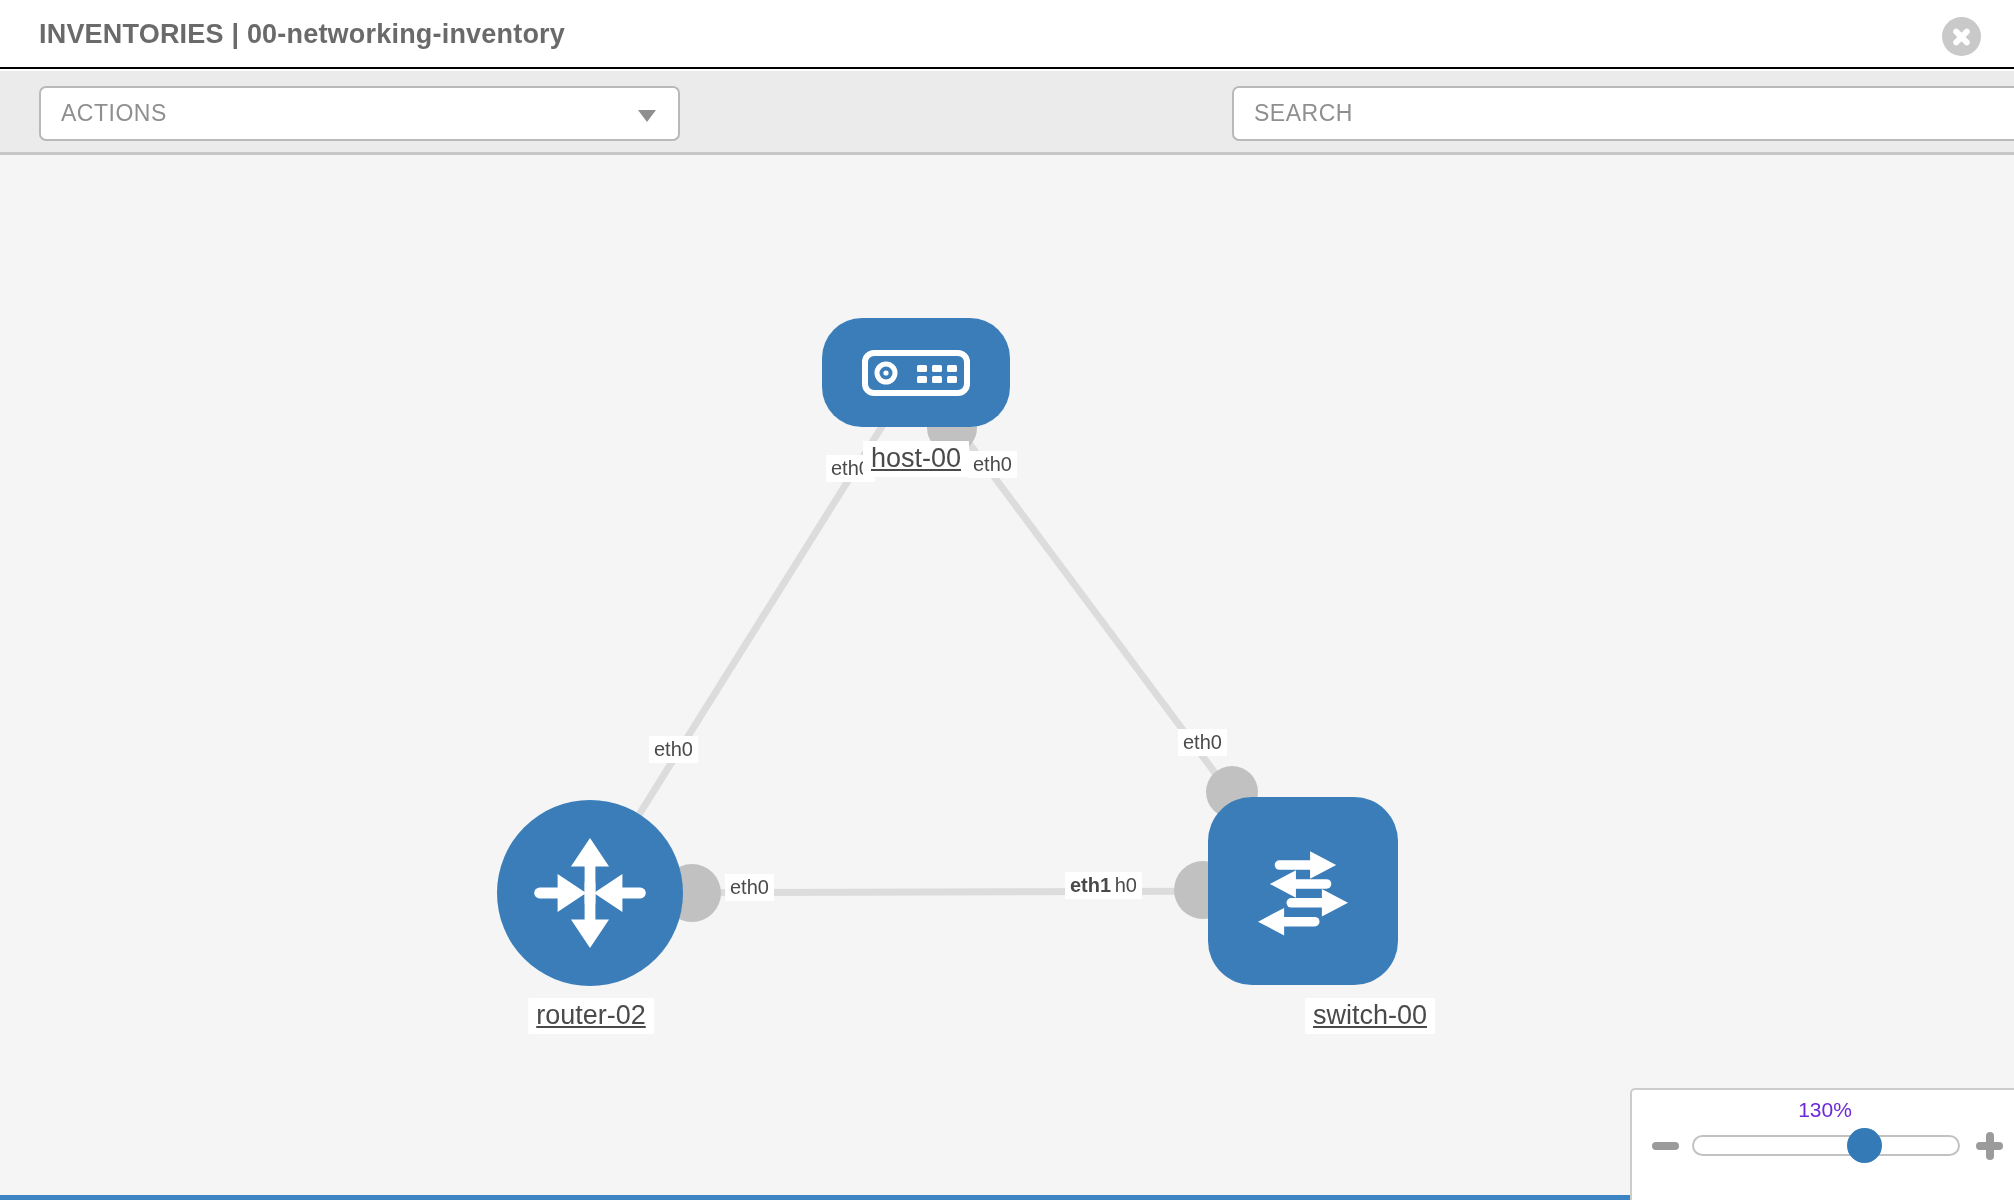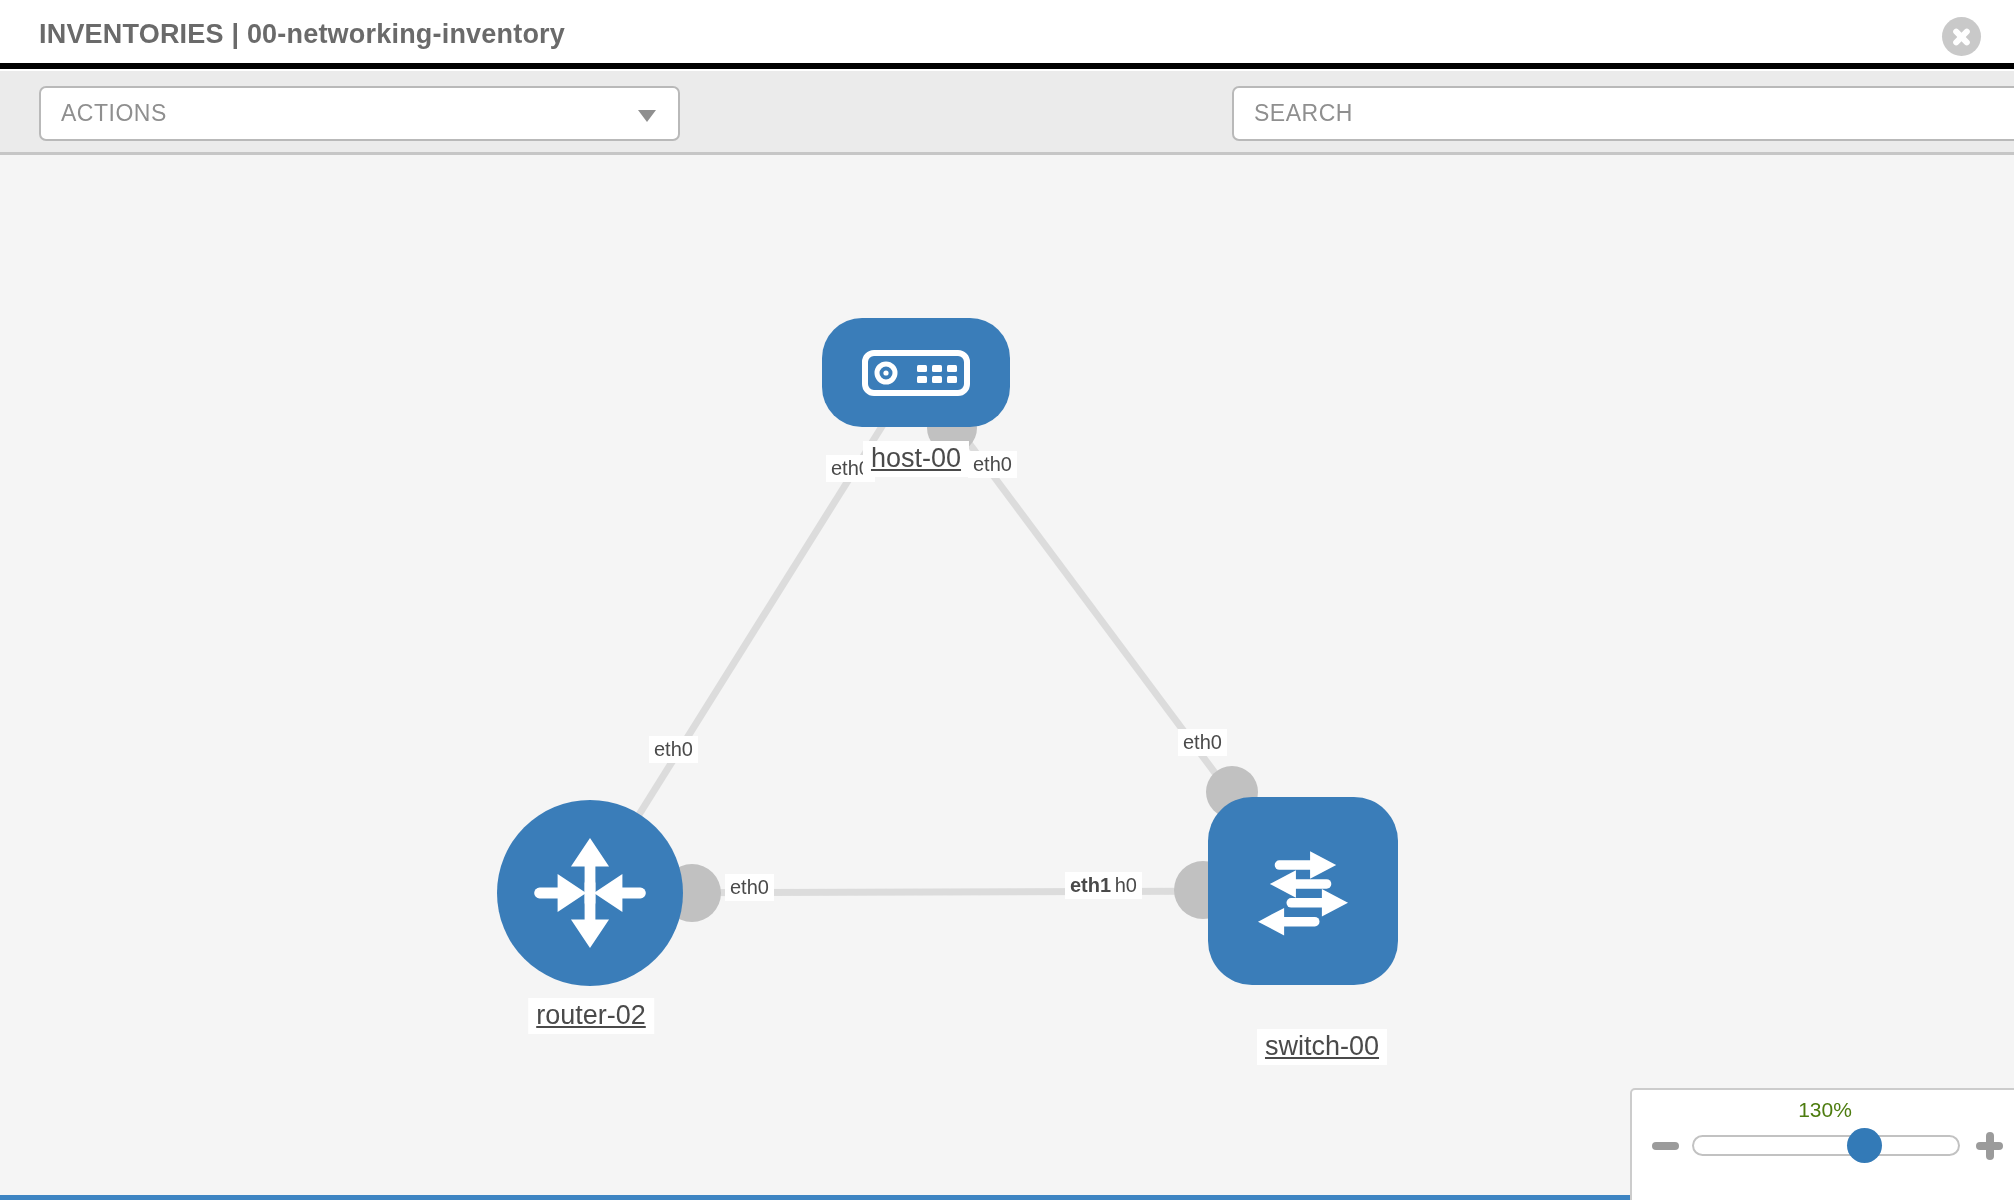--- a/index.html
+++ b/index.html
@@ -2,21 +2,21 @@
 <html><head>
 <meta charset="utf-8">
 <style>
   * { margin:0; padding:0; box-sizing:border-box; }
   html,body { width:2014px; height:1200px; overflow:hidden;
     font-family:"Liberation Sans", sans-serif; background:#fff; }
   .app { position:relative; width:2014px; height:1200px; overflow:hidden; }
 
   
   .titlebar { position:absolute; left:0; top:0; width:2014px; height:69px;
-    background:#ffffff; border-bottom:6px solid #000000; }
+    background:#ffffff; border-bottom:2px solid #000000; }
   .title { position:absolute; left:39px; top:19px; font-size:27px; font-weight:bold;
     color:#6a6a6a; letter-spacing:0.2px; }
   .close-btn { position:absolute; left:1942px; top:17px; width:39px; height:39px;
     border-radius:50%; background:#c9c9c9; cursor:pointer; }
   .close-btn .bar { position:absolute; left:9px; top:17px; width:21px; height:6px;
     background:#ffffff; border-radius:3px; }
   .close-btn .bar.b1 { transform:rotate(45deg); }
   .close-btn .bar.b2 { transform:rotate(-45deg); }
 
   
@@ -53,21 +53,21 @@
   .chip { position:absolute; background:#ffffff; color:#4a4a4a; z-index:4;
     white-space:nowrap; line-height:1.25; }
   .chip.iface { font-size:20px; padding:1px 5px; }
   .chip.node-label { font-size:27px; padding:1px 8px;text-decoration:underline; }
   .center-x { transform:translateX(-50%); }
 
   
   .zoom-panel { position:absolute; left:1630px; top:933px; width:420px; height:150px;
     background:#ffffff; border:2px solid #cccccc; border-radius:5px; z-index:6; }
   .zoom-level { position:absolute; left:193px; top:8px; transform:translateX(-50%);
-    font-size:21px; color:#4d7c0f; }
+    font-size:21px; color:#6d28d9; }
   .zoom-minus { position:absolute; left:20px; top:52px; width:27px; height:8px;
     background:#9b9b9b; border-radius:4px; cursor:pointer; }
   .zoom-track { position:absolute; left:60px; top:45px; width:268px; height:21px;
     background:#ffffff; border:2px solid #c2c2c2; border-radius:11px; cursor:pointer; }
   .zoom-handle { position:absolute; left:215px; top:38px; width:35px; height:35px;
     border-radius:50%; background:#337ab7; cursor:grab; }
   .zoom-plus { position:absolute; left:344px; top:38px; width:27px; height:36px; cursor:pointer; }
   .zoom-plus .h { position:absolute; left:0; top:14px; width:27px; height:8px;
     background:#9b9b9b; border-radius:4px; }
   .zoom-plus .v { position:absolute; left:10px; top:4px; width:8px; height:28px;
@@ -179,21 +179,21 @@
     <div class="chip iface" style="left:826px; top:300px;">eth0</div>
     <div class="chip iface" style="left:968px; top:296px;">eth0</div>
     <div class="chip iface" style="left:649px; top:581px;">eth0</div>
     <div class="chip iface" style="left:1178px; top:574px;">eth0</div>
     <div class="chip iface" style="left:725px; top:719px;">eth0</div>
     <div class="chip iface" style="left:1093px; top:717px;">eth0</div>
     <div class="chip iface" style="left:1065px; top:717px;font-weight:bold;">eth1</div>
 
     <div class="chip node-label center-x" style="left:916px; top:286px;">host-00</div>
     <div class="chip node-label center-x" style="left:591px; top:843px;">router-02</div>
-    <div class="chip node-label center-x" style="left:1322px; top:843px;margin-top:31px;">switch-00</div>
+    <div class="chip node-label center-x" style="left:1370px; top:843px;">switch-00</div>
 
     <div class="bottom-bar"></div>
 
     <div class="zoom-panel">
       <div class="zoom-level">130%</div>
       <div class="zoom-minus"></div>
       <div class="zoom-track"></div>
       <div class="zoom-handle"></div>
       <div class="zoom-plus">
         <div class="h"></div>

